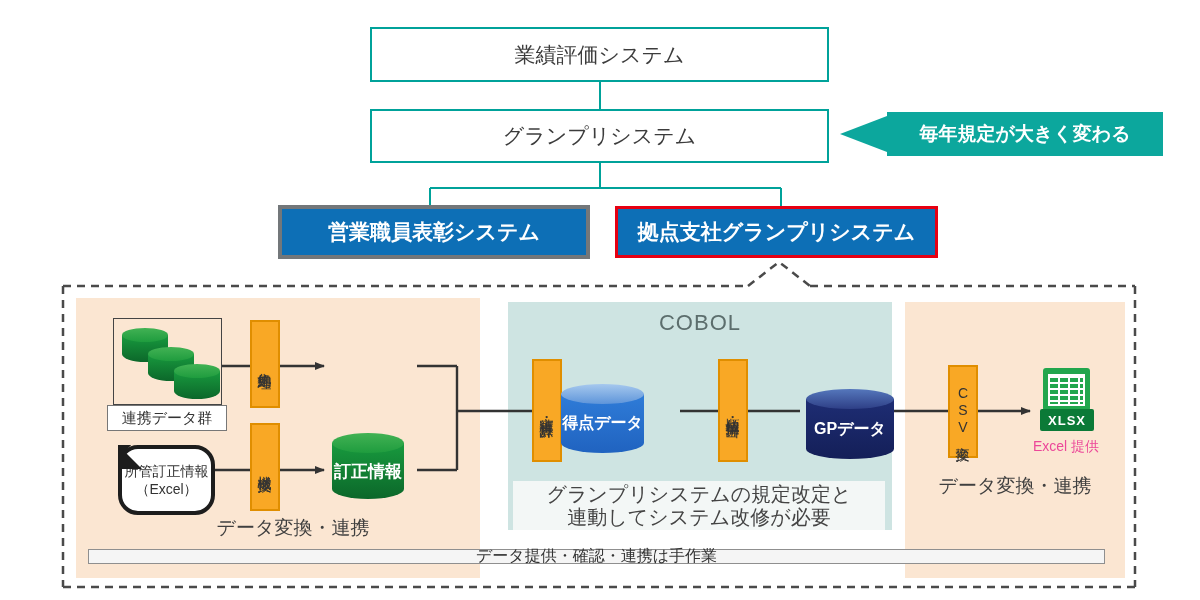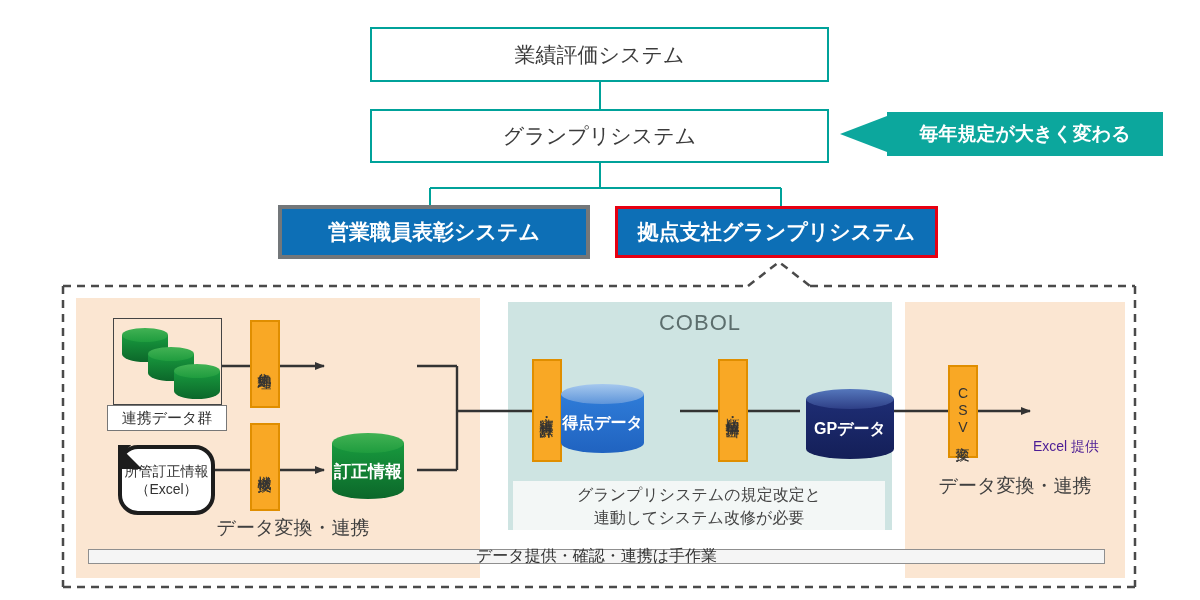--- a/index.html
+++ b/index.html
@@ -69,42 +69,42 @@
     box-sizing:border-box;display:flex;flex-direction:column;align-items:center;justify-content:center;
     color:#333;font-size:14px;line-height:18px;text-align:center;
   }
   .doc .fold{
     position:absolute;left:-4px;top:-4px;width:24px;height:24px;background:#1d1d1d;
     clip-path:polygon(0 0,100% 100%,0 100%,0 0,55% 0,0 55%);
   }
   .caption{position:absolute;z-index:2;color:#3f3f3f;font-size:19px;text-align:center;}
   .cobol-title{position:absolute;z-index:2;color:#5c6e6d;font-size:22px;letter-spacing:1px;text-align:center;}
   .note-box{
-    position:absolute;z-index:2;background:var(--note-bg);color:#444;font-size:16px;line-height:23px;
+    position:absolute;z-index:2;background:var(--note-bg);color:#444;font-size:20px;line-height:23px;
     display:flex;flex-direction:column;align-items:center;justify-content:center;text-align:left;
   }
   .footer-bar{
     position:absolute;z-index:3;background:var(--bar-bg);border:1.5px solid #8f8f8f;box-sizing:border-box;
     display:flex;align-items:center;justify-content:center;color:#333;font-size:16px;
   }
   
   .xlsx{position:absolute;z-index:2;}
   .xlsx .sheet{position:absolute;left:3px;top:0;width:47px;height:43px;background:#22a64d;border-radius:3px;}
   .xlsx .grid{
     position:absolute;left:5px;top:6px;right:5px;bottom:5px;border:2px solid #fff;border-top:4px solid #fff;
     background:
       repeating-linear-gradient(180deg,transparent 0 4px,#fff 4px 6px),
       repeating-linear-gradient(90deg,transparent 0 8px,#fff 8px 10px);
   }
   .xlsx .badge{
     position:absolute;left:0;top:41px;width:54px;height:22px;background:#0b7a37;border-radius:2px;
     color:#fff;font-weight:bold;font-size:13px;letter-spacing:1px;
     display:flex;align-items:center;justify-content:center;
   }
-  .excel-caption{position:absolute;z-index:2;color:#4c1d95;font-size:14px;text-align:center;}
+  .excel-caption{position:absolute;z-index:2;color:#ec4899;font-size:14px;text-align:center;}
 </style>
 </head>
 <body>
 
 <div class="stage">
 
   <div class="panel peach" style="left:76px;top:298px;width:404px;height:280px;"></div>
   <div class="panel tealbg" style="left:508px;top:302px;width:384px;height:228px;"></div>
   <div class="panel peach" style="left:905px;top:302px;width:220px;height:276px;"></div>
 
@@ -204,20 +204,26 @@
     <div class="cyl-label f16">GPデータ</div>
   </div>
 
   <div class="note-box" style="left:513px;top:481px;width:372px;height:49px;">
     <span>グランプリシステムの規定改定と</span>
     <span>連動してシステム改修が必要</span>
   </div>
 
   <div class="proc" style="left:948px;top:365px;width:30px;height:93px;">CSV変換</div>
 
+  <div class="xlsx" style="left:1040px;top:368px;width:54px;height:64px;">
+    <div class="sheet">
+      <div class="grid"></div>
+    </div>
+    <div class="badge">XLSX</div>
+  </div>
   <div class="excel-caption" style="left:1006px;top:438px;width:120px;">Excel 提供</div>
 
   <div class="caption" style="left:915px;top:473px;width:200px;">データ変換・連携</div>
 
   <div class="footer-bar" style="left:88px;top:549px;width:1017px;height:15px;">
     <span>データ提供・確認・連携は手作業</span>
   </div>
 
 </div>
 

